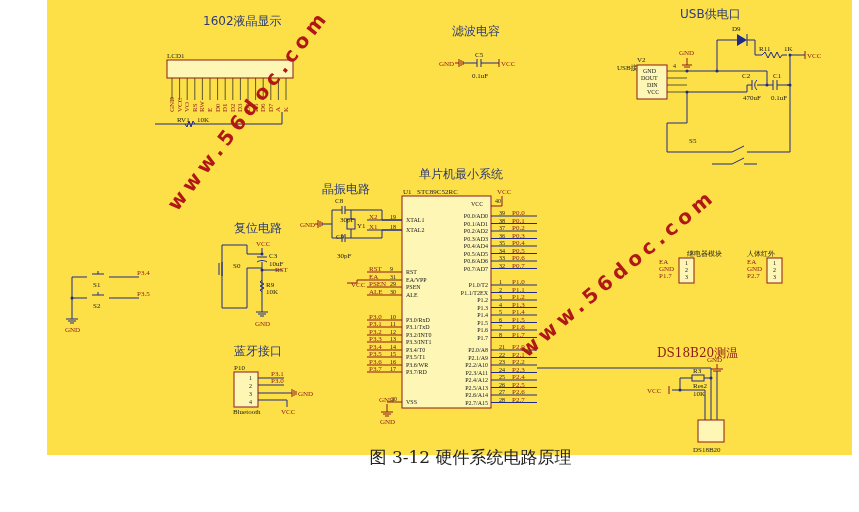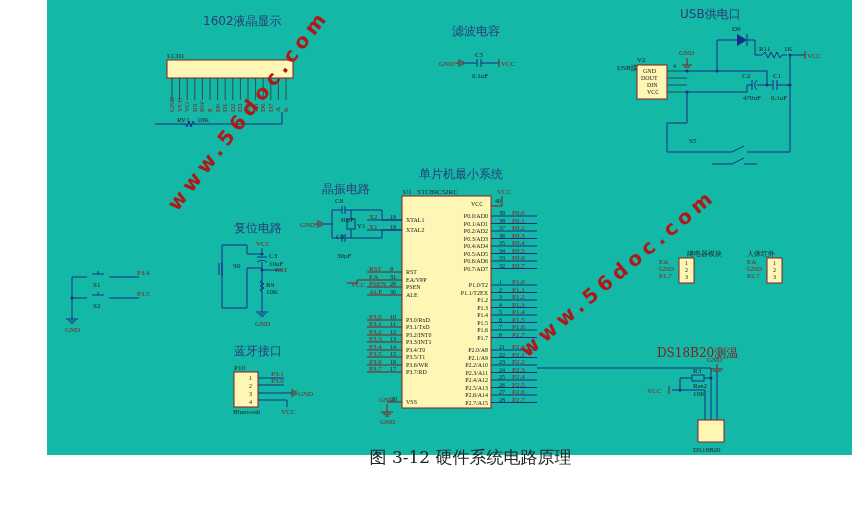--- a/index.html
+++ b/index.html
@@ -1,17 +1,17 @@
 <!DOCTYPE html>
 <html><head>
 <meta charset="utf-8">
 <style>
   html,body{margin:0;padding:0;background:#ffffff;}
   body{width:859px;height:512px;position:relative;overflow:hidden;font-family:"Liberation Serif",serif;}
-  #schem{position:absolute;left:47px;top:0;width:805px;height:455px;background:#14b8a6;}
+  #schem{position:absolute;left:47px;top:0;width:805px;height:455px;background:#fde047;}
   svg{position:absolute;left:0;top:0;}
   .ttl{font-family:"DejaVu Sans",sans-serif;font-size:12px;fill:#2a3a7a;}
   .lbl{font-family:"Liberation Serif",serif;font-size:7px;fill:#222;}
   .net{font-family:"Liberation Serif",serif;font-size:7px;fill:#8b1a1a;}
   .pin{font-family:"Liberation Serif",serif;font-size:6px;fill:#222;}
   .wire{stroke:#1e2a8a;stroke-width:1;fill:none;}
   .wire2{stroke:#333;stroke-width:0.8;fill:none;}
   .red{stroke:#8b1a1a;stroke-width:1;fill:none;}
   .chip{fill:#fdf6b4;stroke:#8b1a1a;stroke-width:1;}
   .dot{fill:#1e2a8a;}

